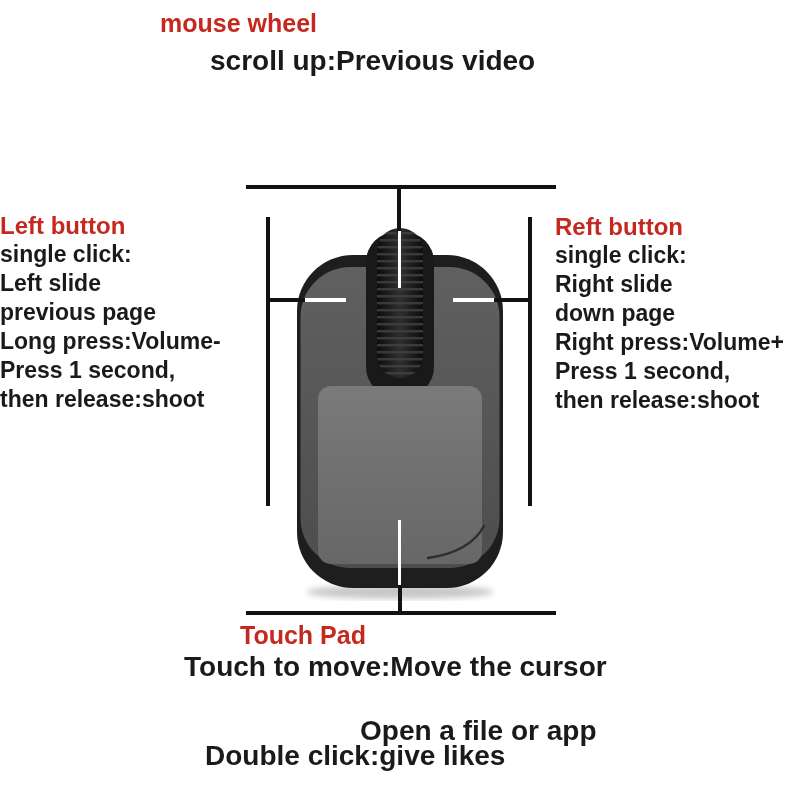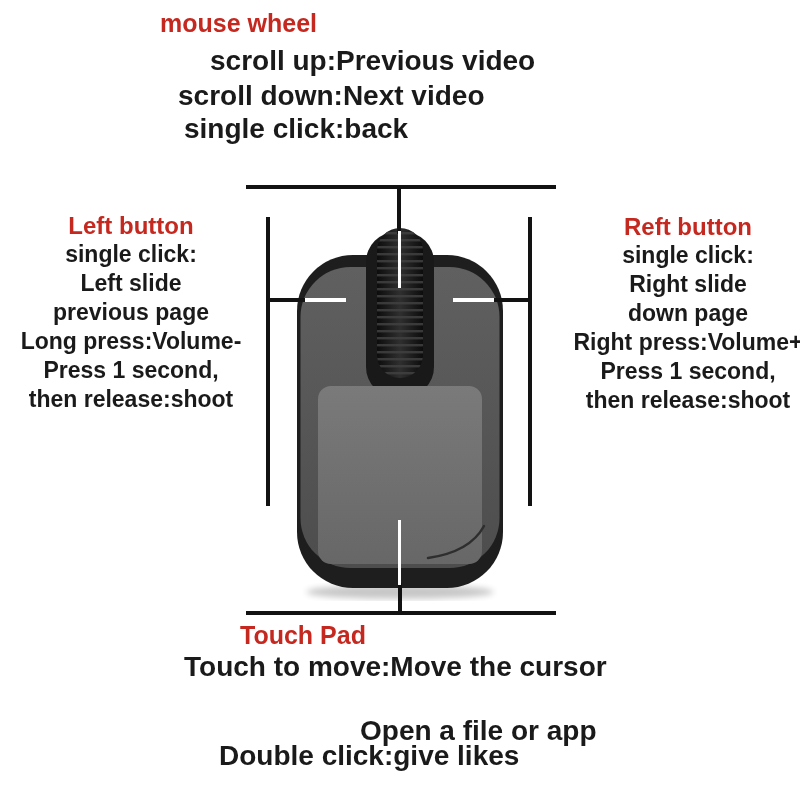--- a/index.html
+++ b/index.html
@@ -3,35 +3,33 @@
 <meta charset="utf-8">
 <style>
   html,body{margin:0;padding:0;background:#ffffff;}
   .canvas{
     position:relative;width:800px;height:800px;background:#ffffff;overflow:hidden;
     font-family:"Liberation Sans","DejaVu Sans",sans-serif;
     font-weight:700;color:#1a1a1a;padding-left:47px;
   }
   .t{position:absolute;white-space:nowrap;font-size:28px;line-height:1.2;}
   .title{color:#c4281f;font-size:25px;}
-  .stack{position:absolute;text-align:center;font-size:23px;line-height:29px;white-space:nowrap;}
+  .stack{position:absolute;text-align:left;font-size:23px;line-height:29px;white-space:nowrap;}
   .stack .title{font-size:24px;}
   .ln{position:absolute;background:#121212;z-index:2;}
   .wln{position:absolute;background:#ffffff;z-index:4;}
   .mouse-svg{position:absolute;left:288px;top:220px;z-index:1;}
 </style>
 </head>
 <body>
 
 <div class="canvas">
 
   <div class="t title" style="left:160px;top:8px">mouse wheel</div>
   <div class="t" style="left:210px;top:44px">scroll up:Previous video</div>
-  <div class="t" style="left:178px;top:79px">scroll down:Next video</div>
-  <div class="t" style="left:184px;top:112px">single click:back</div>
 
   <div class="stack" style="left:0px;top:211px;width:262px">
     <div class="title">Left button</div>
     <div>single click:</div>
     <div>Left slide</div>
     <div>previous page</div>
     <div>Long press:Volume-</div>
     <div>Press 1 second,</div>
     <div>then release:shoot</div>
   </div>
@@ -42,21 +40,21 @@
     <div>Right slide</div>
     <div>down page</div>
     <div>Right press:Volume+</div>
     <div>Press 1 second,</div>
     <div>then release:shoot</div>
   </div>
 
   <div class="t title" style="left:240px;top:620px">Touch Pad</div>
   <div class="t" style="left:184px;top:650px">Touch to move:Move the cursor</div>
   <div class="t" style="left:360px;top:714px">Open a file or app</div>
-  <div class="t" style="left:219px;top:739px">Double click:give likes</div>
+  <div class="t" style="left:205px;top:739px">Double click:give likes</div>
 
   <svg class="mouse-svg" width="224" height="385" viewBox="0 0 224 385">
     <defs>
       <linearGradient id="bodyGrad" x1="0" y1="0" x2="0" y2="1">
         <stop offset="0" stop-color="#606060"></stop>
         <stop offset="1" stop-color="#4d4d4d"></stop>
       </linearGradient>
       <linearGradient id="padGrad" x1="0" y1="0" x2="0" y2="1">
         <stop offset="0" stop-color="#7a7a7a"></stop>
         <stop offset="1" stop-color="#676767"></stop>

